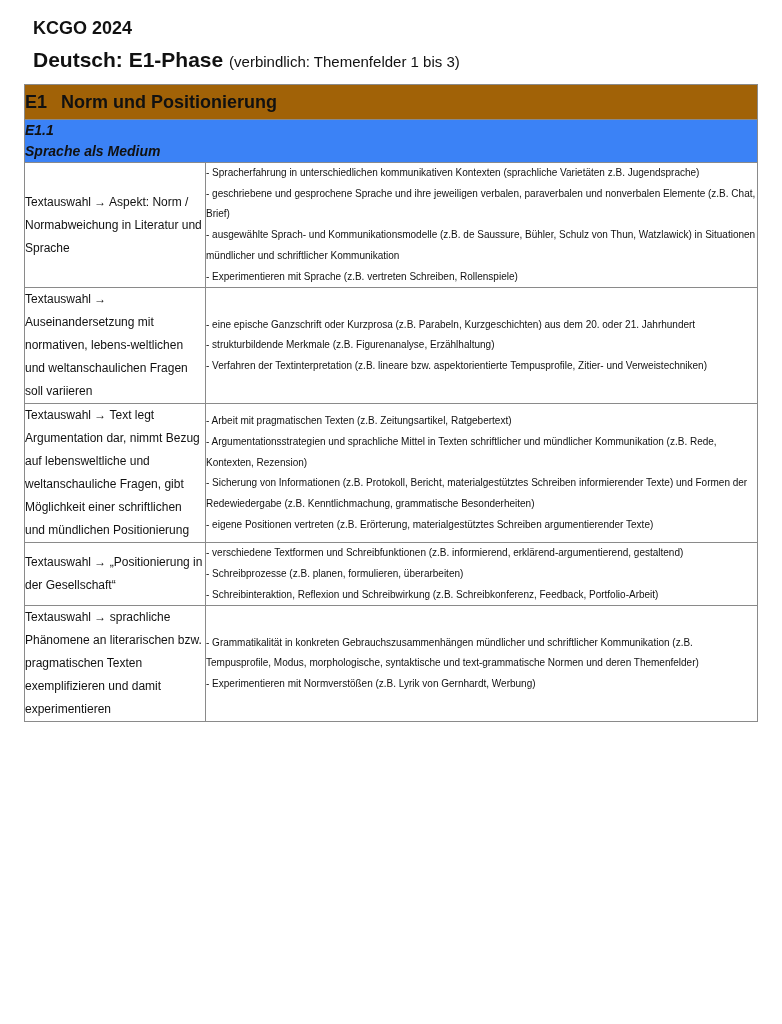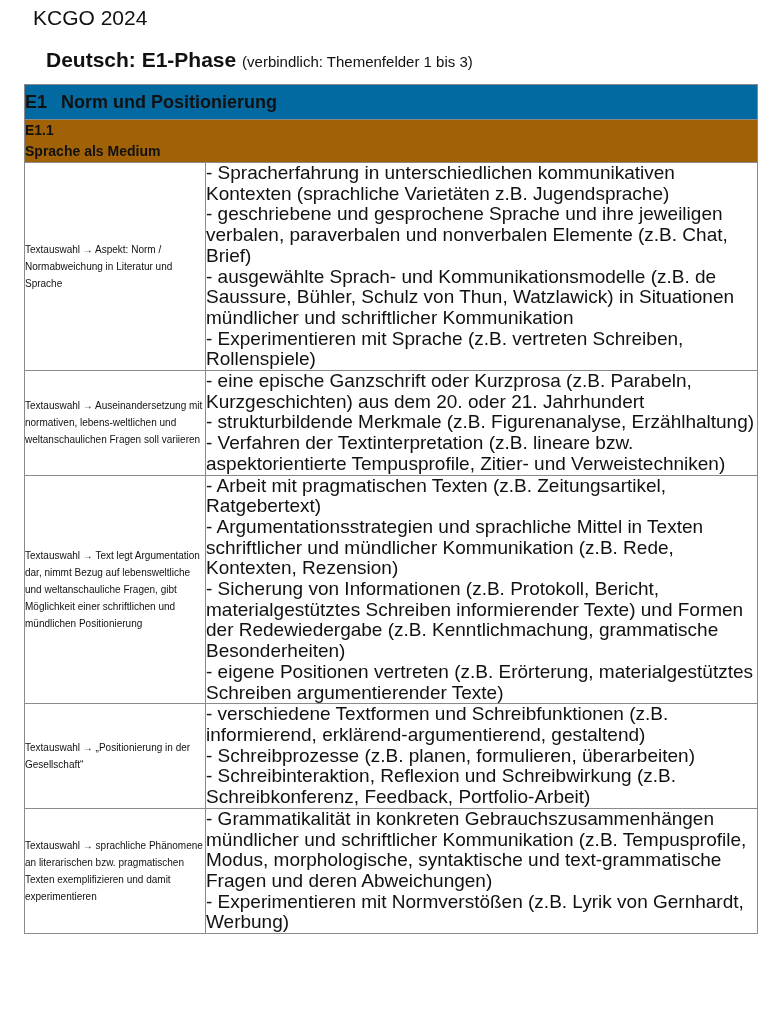--- a/index.html
+++ b/index.html
@@ -1,32 +1,32 @@
 <!DOCTYPE html>
 <html><head>
 <meta charset="utf-8">
 <style>
   html, body { margin: 0; padding: 0; background: #ffffff; }
   body { width: 782px; height: 1024px; position: relative; overflow: hidden;
          font-family: "Liberation Sans", "DejaVu Sans", sans-serif; color: #111; }
-  .doc-title { position: absolute; left: 33px; top: 6px; font-size: 21px; font-weight: normal; margin: 0; }
-  .doc-subtitle { position: absolute; left: 46px; top: 48px; font-size: 21px; font-weight: bold; margin: 0; white-space: nowrap; }
+  .doc-title { position: absolute; left: 33px; top: 18px; font-size: 18px; font-weight: bold; margin: 0; }
+  .doc-subtitle { position: absolute; left: 33px; top: 48px; font-size: 21px; font-weight: bold; margin: 0; white-space: nowrap; }
   .doc-subtitle .note { font-size: 15px; font-weight: normal; }
   table.kc { position: absolute; left: 24px; top: 84px; width: 733px; border-collapse: collapse;
              table-layout: fixed; }
   table.kc td { border: 1px solid #8a8a8a; vertical-align: middle; padding: 0; }
   col.c1 { width: 181px; }
   col.c2 { width: 552px; }
-  .main-head td { background: #0369a1; height: 34px; border: 1.5px solid #7f7f7f;
+  .main-head td { background: #a16207; height: 34px; border: 1.5px solid #7f7f7f;
                   font-size: 18px; font-weight: bold; padding-left: 7px; }
   .main-head .num { display: inline-block; width: 36px; }
-  .sec-head td { background: #a16207; font-size: 14px; font-weight: bold; padding: 3px 7px 4px 7px;
-                 line-height: 21px; }
-  td.left { font-size: 10px; line-height: 17px; padding: 2px 6px 2px 7px; }
-  td.right { font-size: 19px; line-height: 20.7px; padding: 1px 4px 2px 5px; }
+  .sec-head td { background: #3b82f6; font-size: 14px; font-weight: bold; padding: 3px 7px 4px 7px;
+                 line-height: 21px; font-style: italic; }
+  td.left { font-size: 12px; line-height: 23px; padding: 2px 6px 2px 7px; }
+  td.right { font-size: 10px; line-height: 20.7px; padding: 1px 4px 2px 5px; }
   td.right div { white-space: normal; }
 </style>
 </head>
 <body>
 
 <h1 class="doc-title">KCGO 2024</h1>
 <h2 class="doc-subtitle"><span>Deutsch: E1-Phase</span> <span class="note">(verbindlich: Themenfelder 1 bis 3)</span></h2>
 
 <table class="kc">
   <colgroup>
@@ -78,18 +78,18 @@
       <td class="right">
         <div>- verschiedene Textformen und Schreibfunktionen (z.B. informierend, erklärend-argumentierend, gestaltend)</div>
         <div>- Schreibprozesse (z.B. planen, formulieren, überarbeiten)</div>
         <div>- Schreibinteraktion, Reflexion und Schreibwirkung (z.B. Schreibkonferenz, Feedback, Portfolio-Arbeit)</div>
       </td>
     </tr>
 
     <tr>
       <td class="left">Textauswahl → sprachliche Phänomene an literarischen bzw. pragmatischen Texten exemplifizieren und damit experimentieren</td>
       <td class="right">
-        <div>- Grammatikalität in konkreten Gebrauchszusammenhängen mündlicher und schriftlicher Kommunikation (z.B. Tempusprofile, Modus, morphologische, syntaktische und text-grammatische Fragen und deren Abweichungen)</div>
+        <div>- Grammatikalität in konkreten Gebrauchszusammenhängen mündlicher und schriftlicher Kommunikation (z.B. Tempusprofile, Modus, morphologische, syntaktische und text-grammatische Normen und deren Themenfelder)</div>
         <div>- Experimentieren mit Normverstößen (z.B. Lyrik von Gernhardt, Werbung)</div>
       </td>
     </tr>
   </tbody>
 </table>
 
 </body></html>

